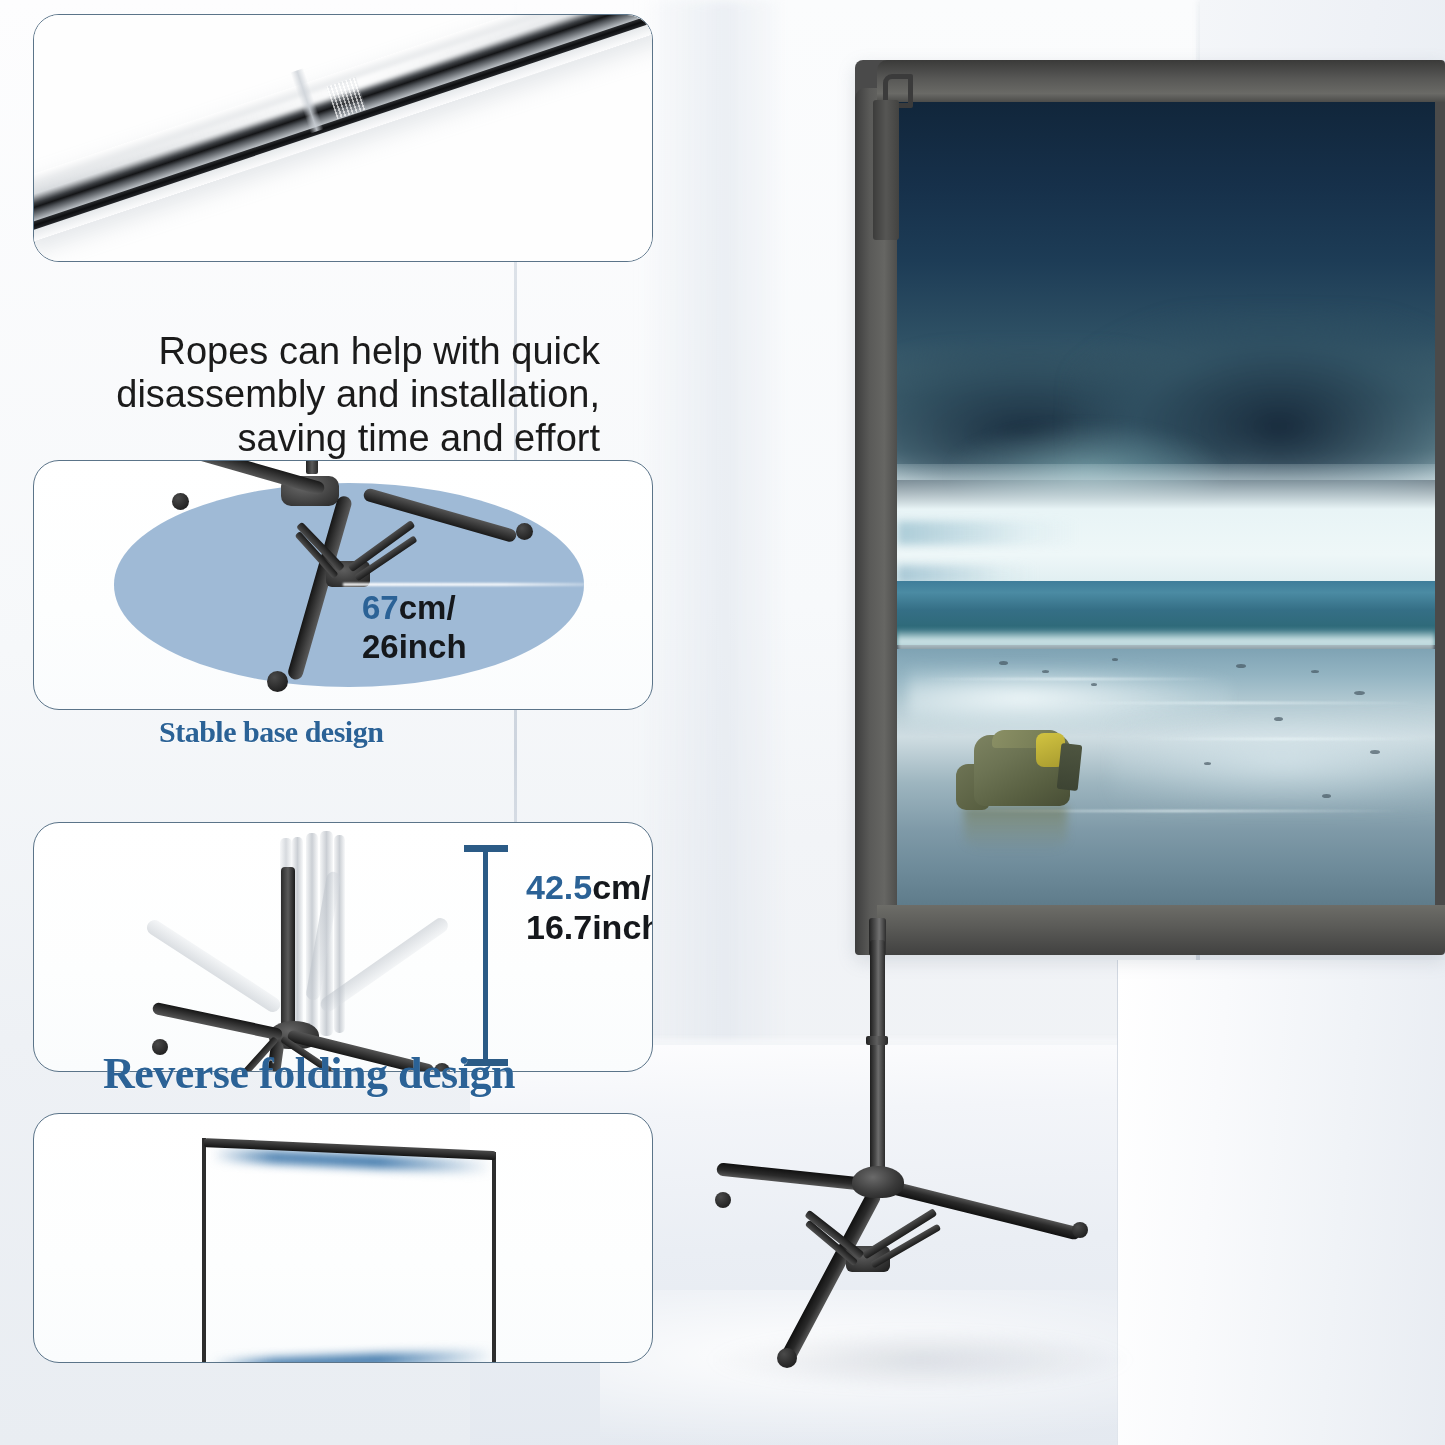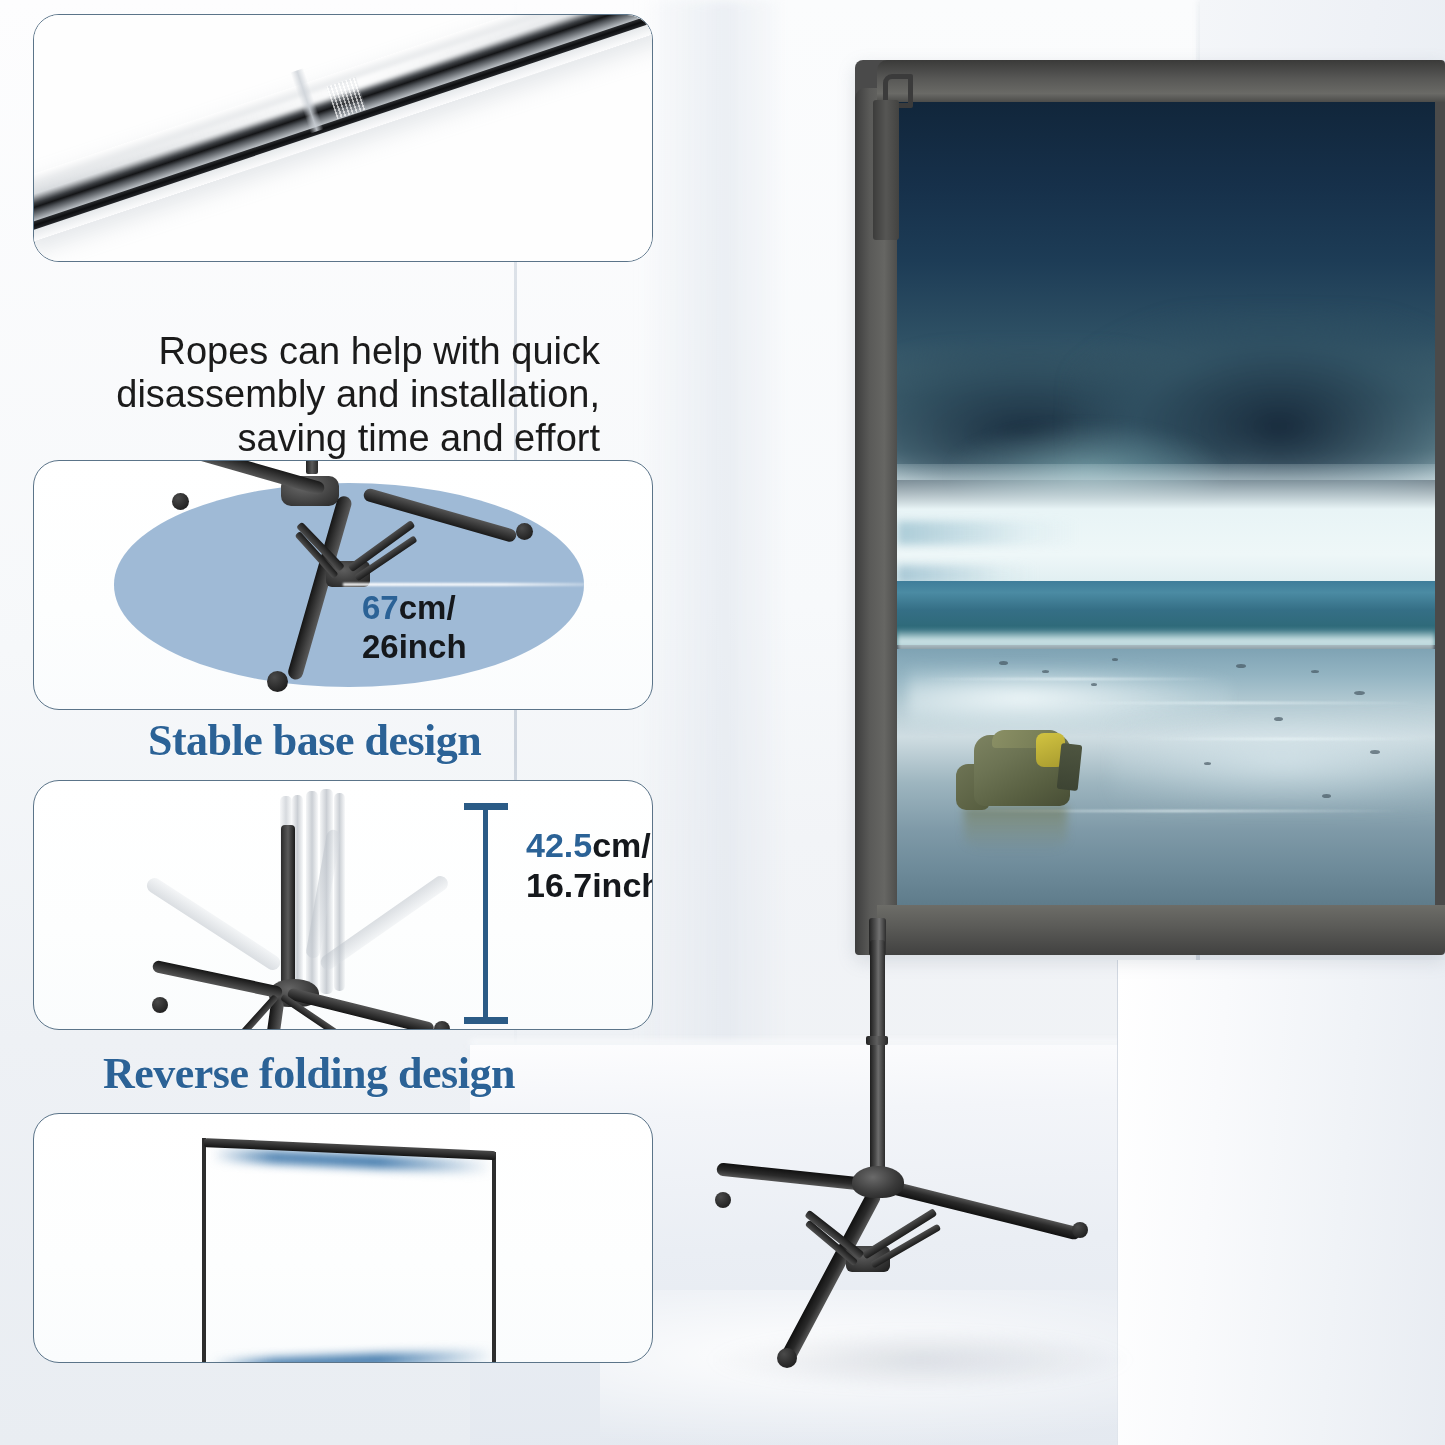--- a/index.html
+++ b/index.html
@@ -464,23 +464,23 @@
     <div class="brace" style="left:322px;top:114px;width:72px;height:7px;transform:rotate(-34deg);"></div>
     <div class="brace" style="left:308px;top:104px;width:62px;height:8px;transform:rotate(-134deg);"></div>
     <div class="brace" style="left:302px;top:112px;width:58px;height:7px;transform:rotate(-132deg);"></div>
 
     <div class="dim-sweep"></div>
     <div class="meas" style="left:316px;top:128px;margin-left:12px;">
       <div><span class="val">67</span><span>cm/</span></div>
       <div>26inch</div>
     </div>
   </div>
-  <div class="heading" style="left:148px;top:715px;font-size:44px;">Stable base design</div>
-
-  <div class="panel" style="left:33px;top:780px;width:620px;height:250px;">
+  <div class="heading" style="left:159px;top:715px;font-size:30px;">Stable base design</div>
+
+  <div class="panel" style="left:33px;top:822px;width:620px;height:250px;">
 
     <div class="ghost-pole" style="left:272px;top:10px;width:12px;height:200px;"></div>
     <div class="ghost-pole" style="left:286px;top:8px;width:13px;height:205px;"></div>
     <div class="ghost-pole" style="left:258px;top:14px;width:11px;height:196px;"></div>
     <div class="ghost-pole" style="left:300px;top:12px;width:11px;height:198px;"></div>
     <div style="position:absolute;left:246px;top:15px;width:12px;height:190px;background:linear-gradient(90deg,rgba(228,231,235,.3),rgba(175,182,191,.5),rgba(235,238,240,.25));border-radius:5px;"></div>
 
     <div class="ghost" style="left:245px;top:178px;width:156px;height:15px;transform:rotate(213deg);"></div>
     <div class="ghost" style="left:288px;top:178px;width:152px;height:15px;transform:rotate(-35deg);"></div>
     <div class="ghost" style="left:278px;top:170px;width:130px;height:14px;transform:rotate(-80deg);"></div>

